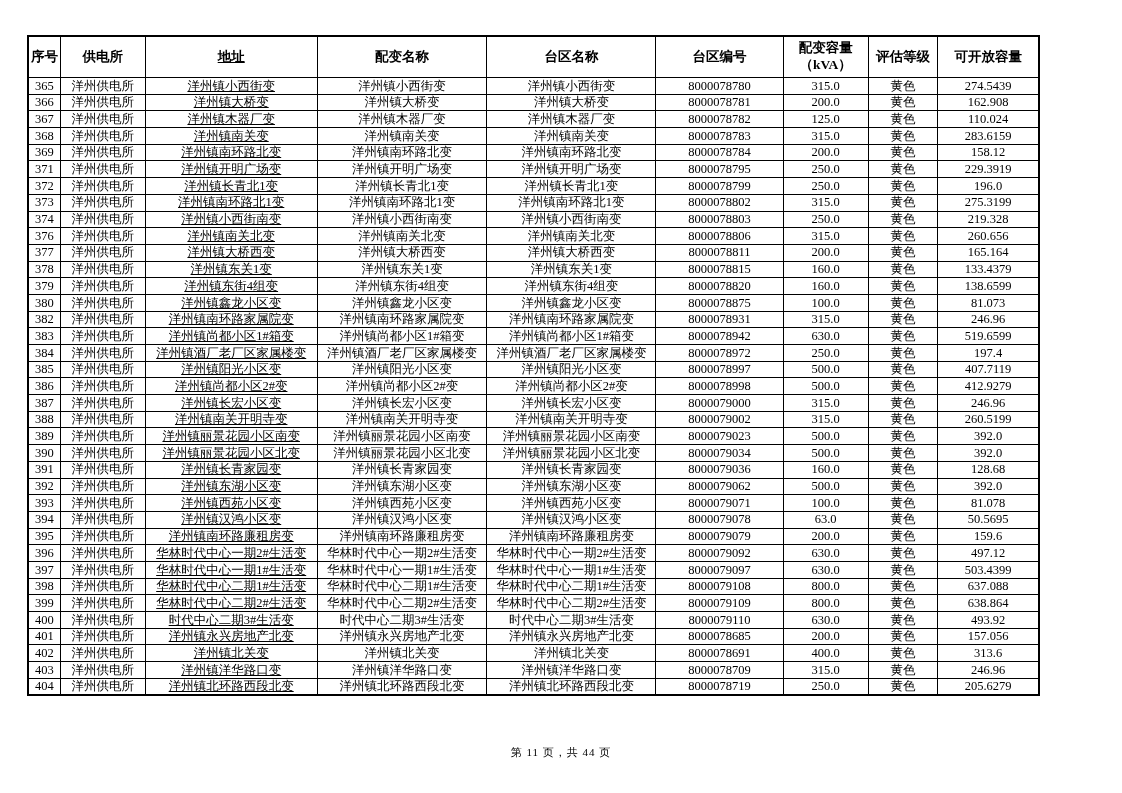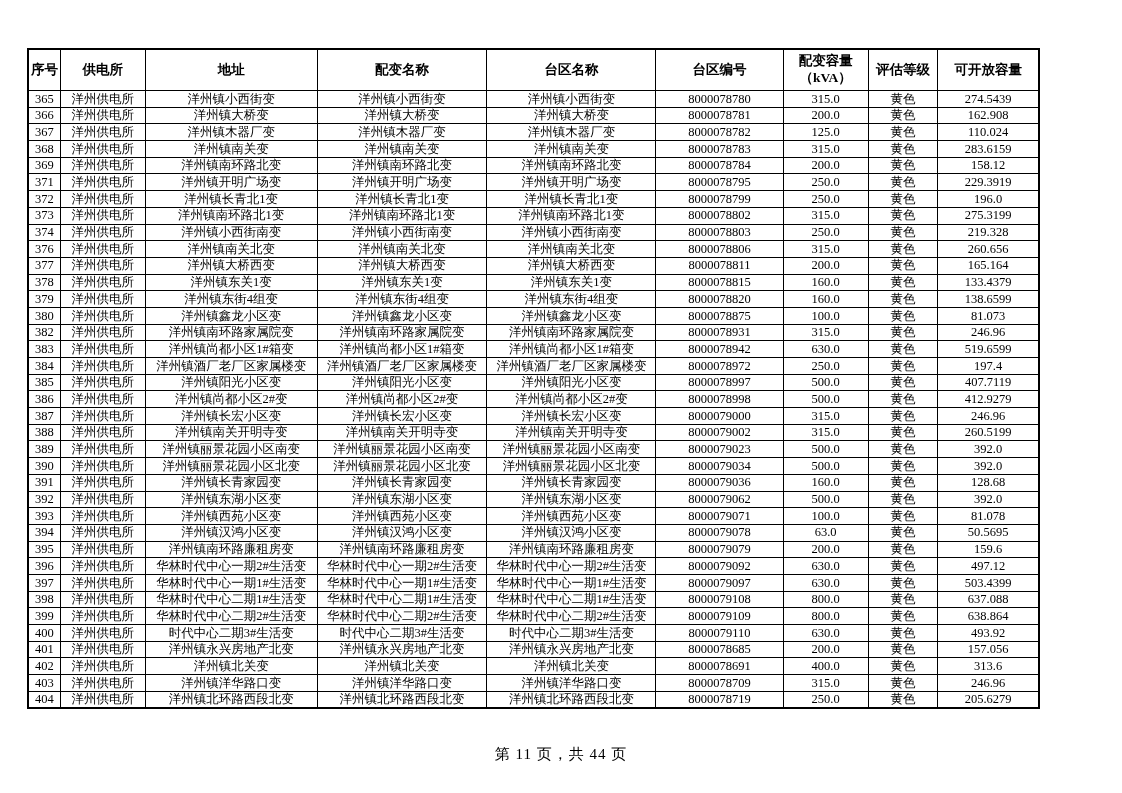--- a/index.html
+++ b/index.html
@@ -12,21 +12,21 @@
   .page {
     position: relative;
     width: 1122px;
     height: 793px;
     background: #ffffff;
     overflow: hidden;
   }
   table.cap-table {
     position: absolute;
     left: 27px;
-    top: 48px;
+    top: 35px;
     width: 1013px;
     border-collapse: collapse;
     table-layout: fixed;
   }
   table.cap-table th, table.cap-table td {
     border: 1px solid #000000;
     padding: 0 1px;
     text-align: center;
     vertical-align: middle;
     overflow: hidden;
@@ -44,27 +44,27 @@
     height: 15.7px;
     font-size: 12.5px;
     line-height: 1;
   }
   .footer {
     position: absolute;
     left: 0;
     width: 100%;
     top: 745px;
     text-align: center;
-    font-size: 15px;
+    font-size: 11px;
     letter-spacing: 1px;
   }
   
   .c0 { width: 32px; }
   .c1 { width: 84px; }
-  .c2 { width: 170px; }
+  .c2 { width: 170px; text-decoration: underline; }
   .c3 { width: 168px; }
   .c4 { width: 167px; }
   .c5 { width: 126px; }
   .c6 { width: 84px; }
   .c7 { width: 69px; }
   .c8 { width: 100px; }
 </style>
 </head>
 <body>
 

